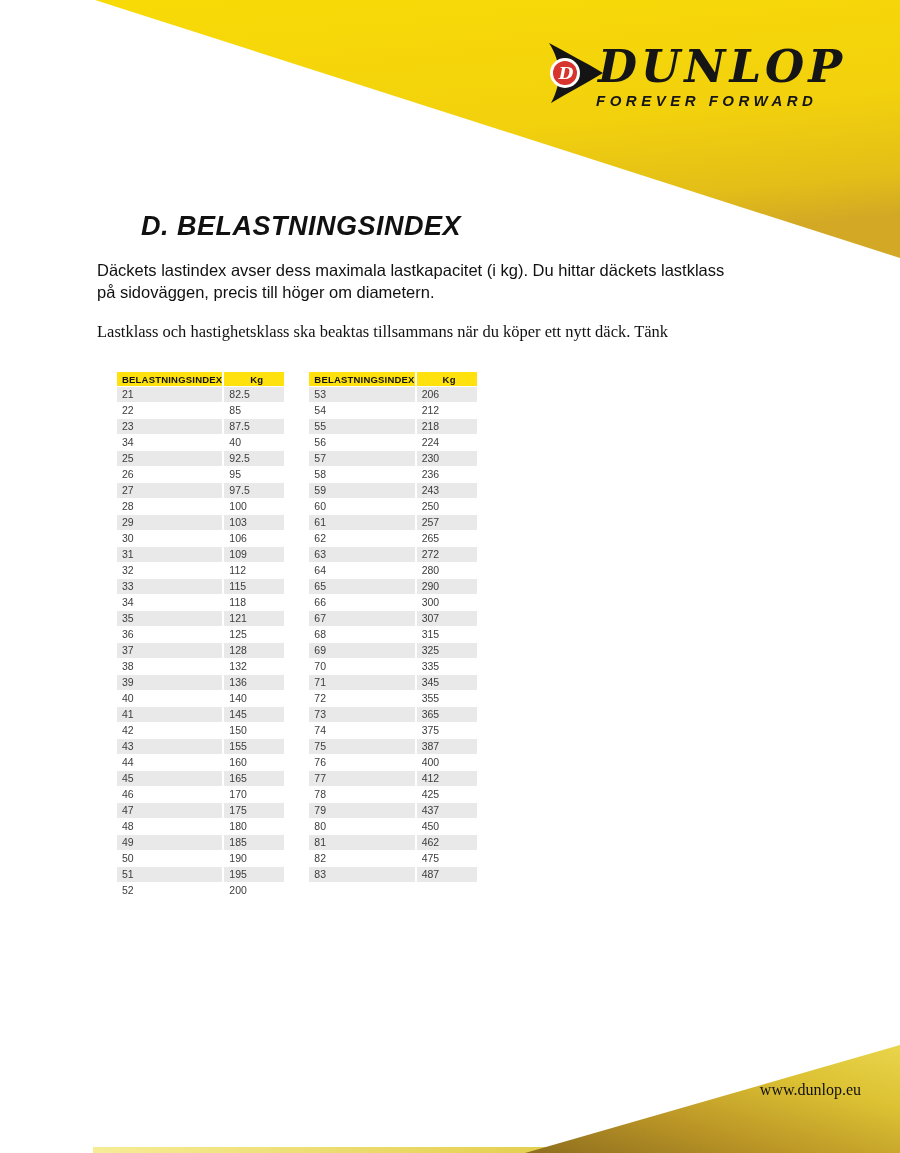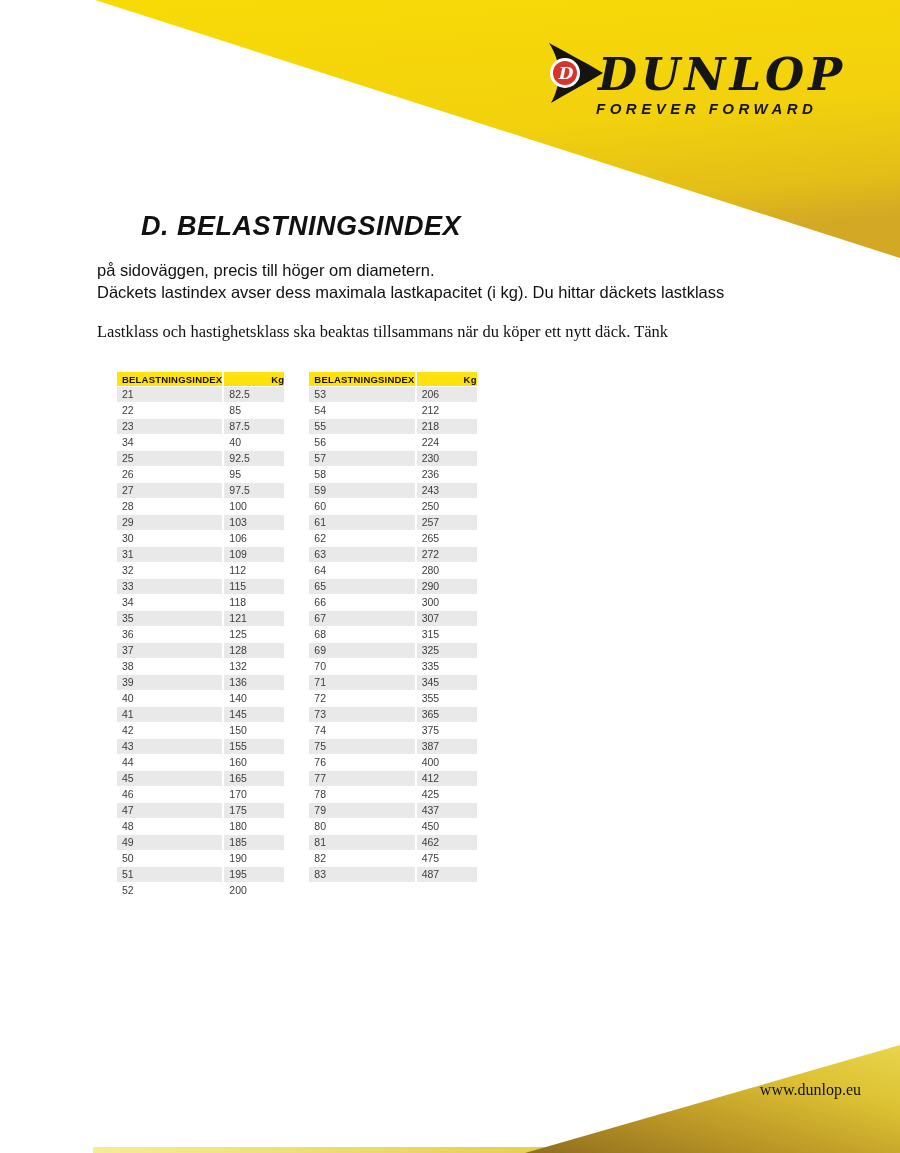--- a/index.html
+++ b/index.html
@@ -9,21 +9,21 @@
     background:#ffffff;
     font-family:"Liberation Sans", sans-serif;
     overflow:hidden;
     color:#1a1a1a;
   }
   .bg-svg { position:absolute; left:0; top:0; width:900px; height:1153px; pointer-events:none; }
 
   
   .logo { position:absolute; left:543px; top:40px; display:flex; align-items:flex-start; }
   .logo-icon { width:64px; height:66px; flex:0 0 auto; }
-  .logo-text { display:flex; flex-direction:column; margin-left:-9px; margin-top:14px; }
+  .logo-text { display:flex; flex-direction:column; margin-left:-9px; margin-top:6px; }
   .brand {
     font-family:"DejaVu Serif", serif;
     font-style:italic; font-weight:bold;
     font-size:45px; line-height:0.95; letter-spacing:4px;
     color:#151515; white-space:nowrap;
   }
   .tagline {
     font-style:italic; font-weight:bold;
     font-size:15px; letter-spacing:4.5px;
     margin-top:3px; margin-left:-2px;
@@ -39,21 +39,21 @@
   .para { position:absolute; left:97px; font-size:16.5px; line-height:22px; color:#111; }
   .para-1 { top:259px; }
   .para-2 { top:321px;font-family:Liberation Serif, serif; }
 
   
   .tables { position:absolute; left:115px; top:371px; display:flex; gap:21px; align-items:flex-start; }
   table { border-collapse:separate; border-spacing:2px 1px; }
   th {
     background:#ffe10e;
     font-size:9.5px; font-weight:bold; letter-spacing:0.2px;
-    text-align:right; color:#111;
+    text-align:center; color:#111;
     height:14px; padding:0 0 0 5px;
     white-space:nowrap;
   }
   th.col-index { width:98px; }
   th.col-kg { width:55px; }
   td {
     font-size:10.5px; color:#3c3c3c;
     height:15px; line-height:15px;
     padding:0 0 0 5px;
     background:#ffffff;
@@ -103,22 +103,22 @@
   </svg>
   <div class="logo-text">
     <div class="brand">DUNLOP</div>
     <div class="tagline">FOREVER FORWARD</div>
   </div>
 </div>
 
 <div class="heading">D. BELASTNINGSINDEX</div>
 
 <div class="para para-1">
+  <div>Däckets lastindex avser dess maximala lastkapacitet (i kg). Du hittar däckets lastklass</div>
   <div>på sidoväggen, precis till höger om diametern.</div>
-  <div>Däckets lastindex avser dess maximala lastkapacitet (i kg). Du hittar däckets lastklass</div>
 </div>
 
 <div class="para para-2">
   <div>Lastklass och hastighetsklass ska beaktas tillsammans när du köper ett nytt däck. Tänk</div>
 </div>
 
 <div class="tables">
   <table>
     <thead>
       <tr>

